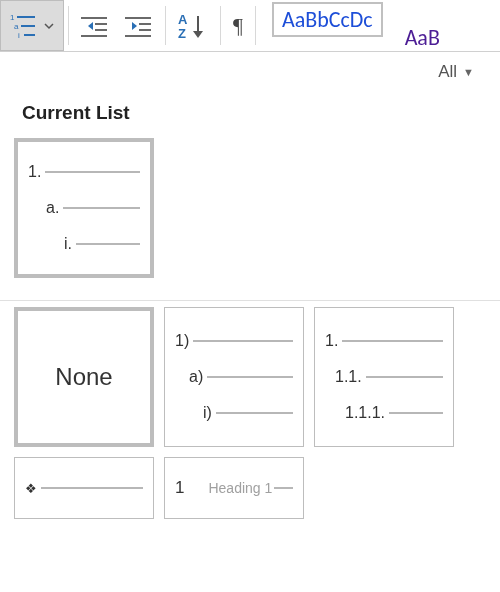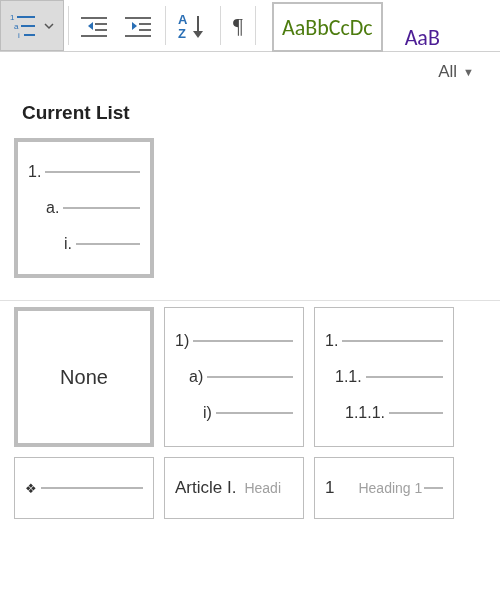--- a/index.html
+++ b/index.html
@@ -36,24 +36,24 @@
     background: #d8d8d8;
     margin: 6px 4px;
   }
   .style-box {
     border: 2px solid #c0c0c0;
     display: flex;
     align-items: center;
     justify-content: center;
     font-family: Calibri, Arial, sans-serif;
     font-size: 22px;
-    color: #4d7c0f;
+    color: #1d4ed8;
     padding: 0 8px;
     margin-left: 12px;
-    height: 50px;
+    height: 35px;
     margin-top: 2px;
   }
   .style-partial {
     display: flex;
     align-items: flex-end;
     font-family: Calibri, Arial, sans-serif;
     font-size: 22px;
     color: #4c1d95;
     padding-left: 22px;
   }
@@ -119,21 +119,21 @@
     margin-right: 4px;
   }
   .thumb .row .line {
     flex: 1;
     height: 2px;
     background: #b7b7b7;
   }
   .thumb .center-label {
     width: 100%;
     text-align: center;
-    font-size: 20px;
+    font-size: 24px;
     color: #333;
   }
   .divider-h {
     height: 1px;
     background: #e0e0e0;
     margin: 22px 0 6px 0;
   }
   .gray-text { color: #a0a0a0; }
   .small { font-size: 14px; }
 </style>
@@ -270,26 +270,20 @@
         </div>
     </div>
 
     <div class="thumb short">
       <div class="row">
         <span class="prefix" style="font-size:13px;">❖</span>
         <span class="line"></span>
       </div>
     </div>
 
-    <div class="thumb short">
-      <div class="row">
-        <span class="prefix" style="font-size:17px;">Article I.</span>
-        <span class="gray-text small" style="margin-left:4px;">Headi</span>
-      </div>
-    </div>
 
     <div class="thumb short">
       <div class="row">
         <span class="prefix" style="font-size:17px;">1</span>
         <span class="gray-text small" style="margin-left:20px;">Heading 1</span>
         <span class="line" style="margin-left:2px;"></span>
       </div>
     </div>
 
   </div>

